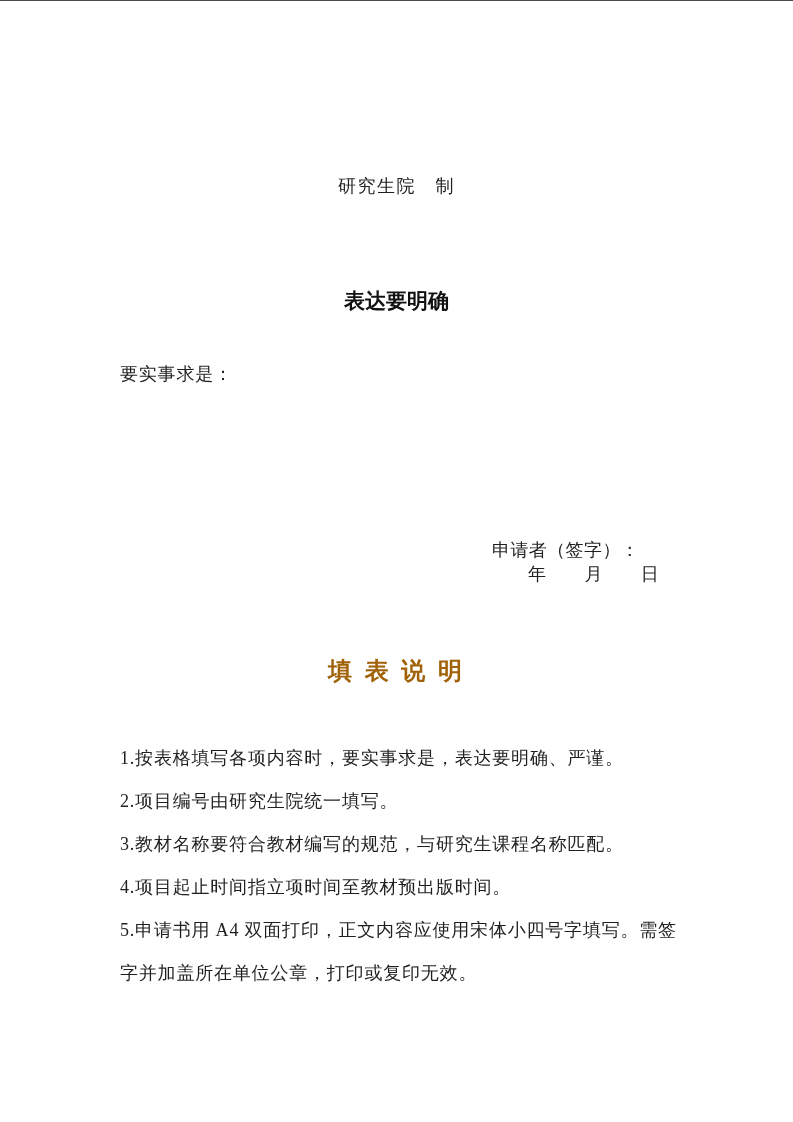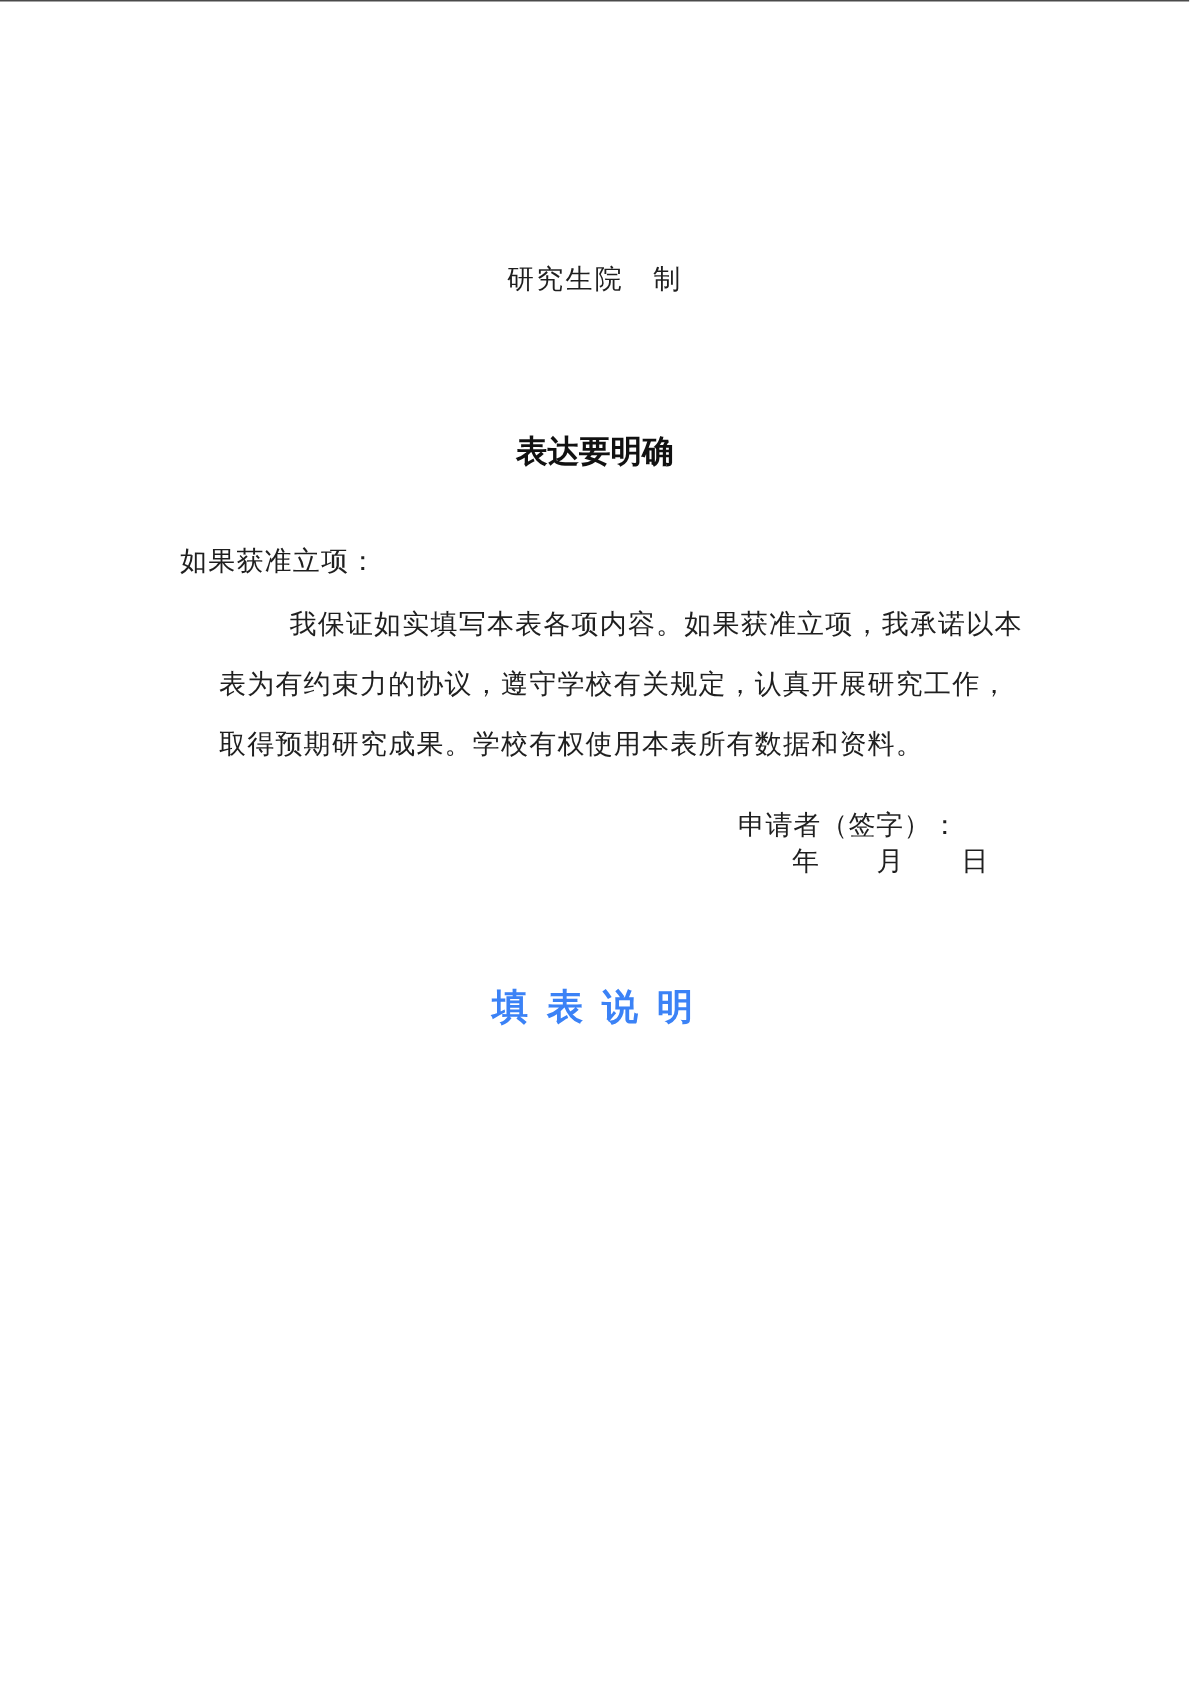--- a/index.html
+++ b/index.html
@@ -57,21 +57,21 @@
     font-size: 18px;
     letter-spacing: 0.8px;
   }
   .instructions-title {
     top: 655px; left: 0; width: 793px;
     text-align: center;
     font-family: "Liberation Sans", "DejaVu Sans", sans-serif;
     font-weight: bold;
     font-size: 24px;
     letter-spacing: 3px;
-    color: #3b82f6;
+    color: #a16207;
   }
   .instructions-list {
     top: 737px; left: 120px; width: 580px;
     font-size: 18px;
     letter-spacing: 0.8px;
   }
   .instructions-list .row {
     line-height: 43px;
     white-space: nowrap;
   }
@@ -80,28 +80,31 @@
 <body>
 
 <div class="page">
 
   <div class="abs top-edge"></div>
 
   <div class="abs maker-line">研究生院　制</div>
 
   <div class="abs pledge-title">表达要明确</div>
 
-  <div class="abs pledge-label">如果获准立项：</div>
+  <div class="abs pledge-label">要实事求是：</div>
 
-  <div class="abs pledge-body">
-    <div class="pline indent">我保证如实填写本表各项内容。如果获准立项，我承诺以本</div>
-    <div class="pline">表为有约束力的协议，遵守学校有关规定，认真开展研究工作，</div>
-    <div class="pline">取得预期研究成果。学校有权使用本表所有数据和资料。</div>
-  </div>
 
   <div class="abs signature-label">申请者（签字）：</div>
 
   <div class="abs date-line">年　　月　　日</div>
 
   <div class="abs instructions-title">填 表 说 明</div>
 
+  <div class="abs instructions-list">
+    <div class="row">1.按表格填写各项内容时，要实事求是，表达要明确、严谨。</div>
+    <div class="row">2.项目编号由研究生院统一填写。</div>
+    <div class="row">3.教材名称要符合教材编写的规范，与研究生课程名称匹配。</div>
+    <div class="row">4.项目起止时间指立项时间至教材预出版时间。</div>
+    <div class="row">5.申请书用 A4 双面打印，正文内容应使用宋体小四号字填写。需签</div>
+    <div class="row">字并加盖所在单位公章，打印或复印无效。</div>
+  </div>
 
 </div>
 
 </body></html>

